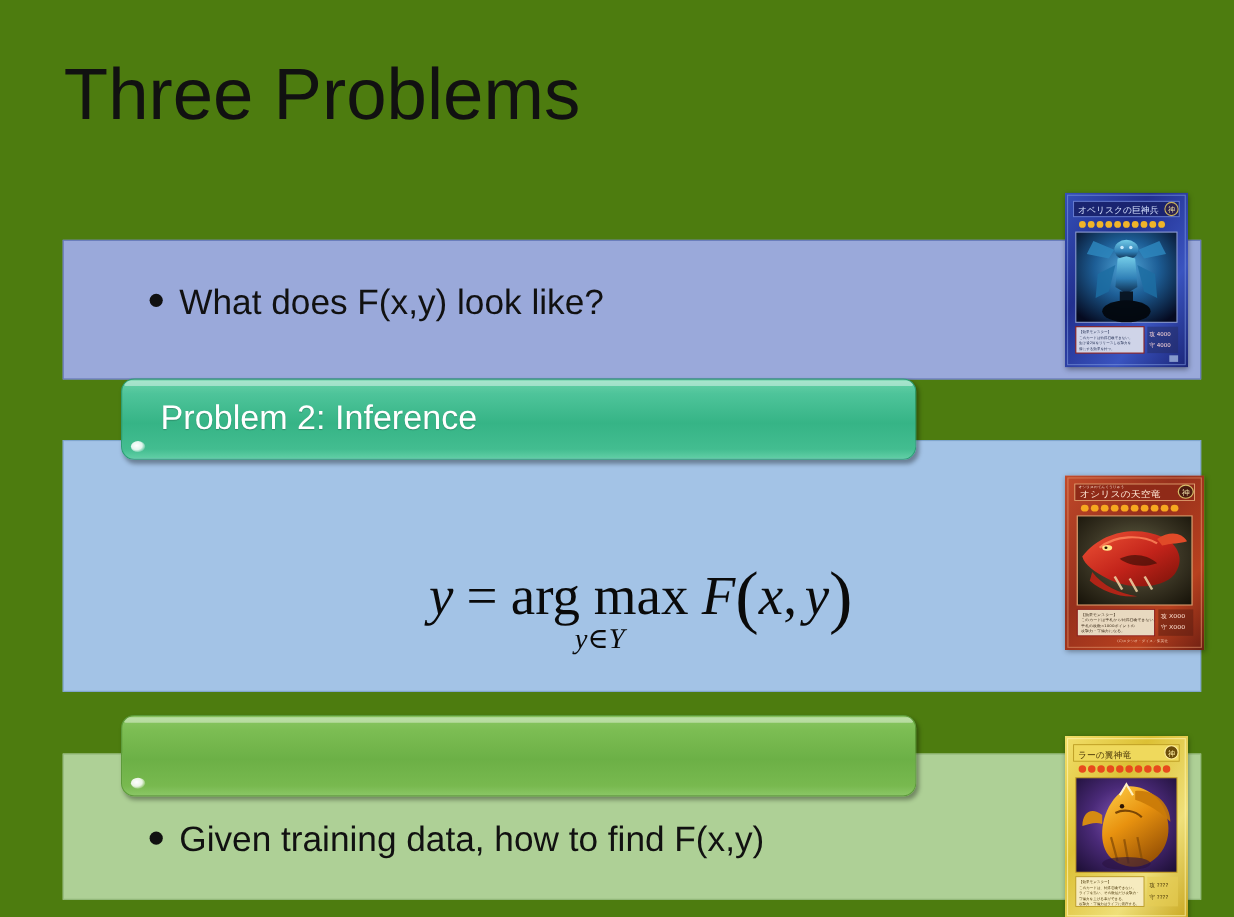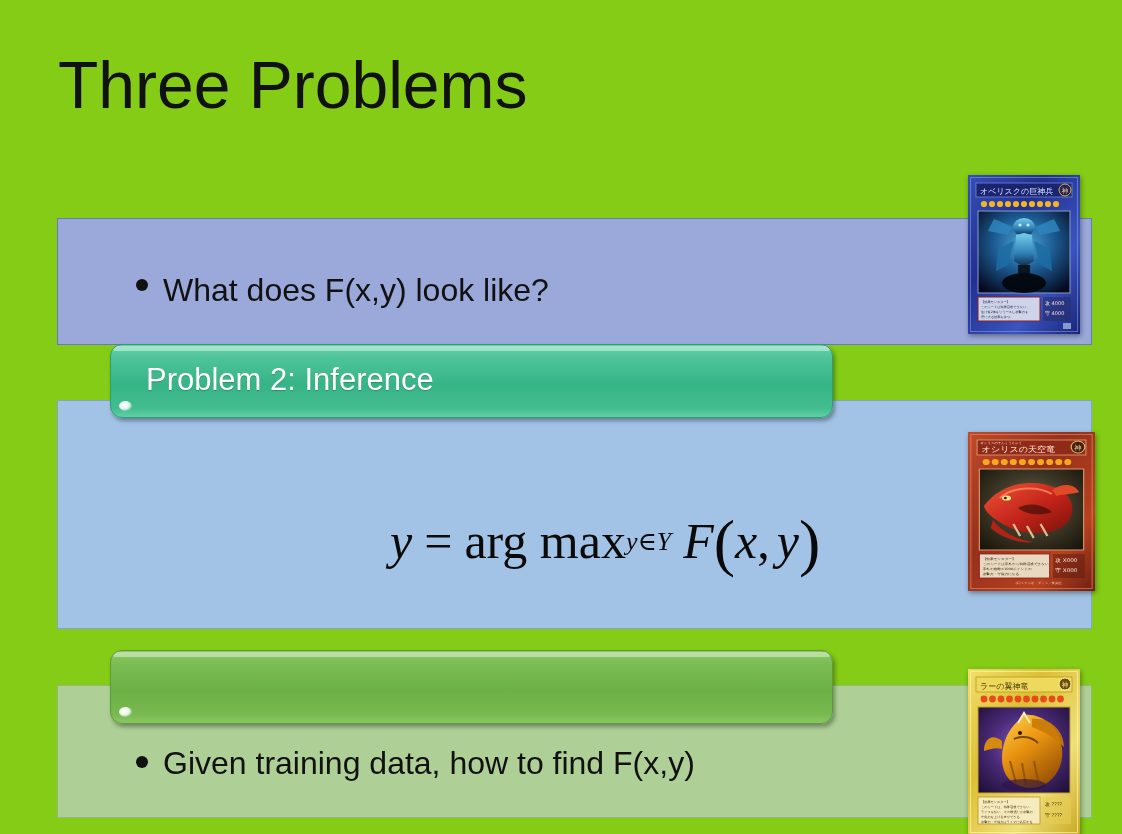--- a/index.html
+++ b/index.html
@@ -7,21 +7,21 @@
     padding: 0;
     background: #ffffff;
   }
   body {
     font-family: "Liberation Sans", sans-serif;
   }
   #slide {
     position: relative;
     width: 1122px;
     height: 834px;
-    background: #84cc16;
+    background: #4d7c0f;
     overflow: hidden;
   }
 
   
   #slide-title {
     position: absolute;
     left: 58px;
     top: 52px;
     font-size: 66px;
     font-weight: 400;
@@ -127,40 +127,41 @@
     display: inline-block;
     width: 12px;
     height: 12px;
     border-radius: 50%;
     background: #111111;
     margin-right: 15px;
     position: relative;
     top: -6px;
     flex: 0 0 auto;
   }
-  #bullet-1 { left: 136px; top: 272px; align-items: center; }
+  #bullet-1 { left: 136px; top: 256px; }
   #bullet-2 { left: 136px; top: 455px; }
   #bullet-3 { left: 136px; top: 745px; }
 
   
   #equation {
     position: absolute;
     left: 390px;
     top: 512px;
     font-family: "Liberation Serif", "DejaVu Serif", serif;
     color: #0a0a0a;
     font-size: 50px;
     white-space: nowrap;
     display: flex;
     align-items: baseline;
   }
   #equation .it { font-style: italic; }
   #equation .op { font-style: normal; }
   #equation .argmax-stack {
     display: inline-flex;
+    flex-direction: column;
     align-items: center;
     justify-content: flex-start;
     position: relative;
     top: 0;
   }
   #equation .argmax-main { font-style: normal; line-height: 1; }
   #equation .argmax-sub {
     font-size: 26px;
     font-style: italic;
     line-height: 1;

